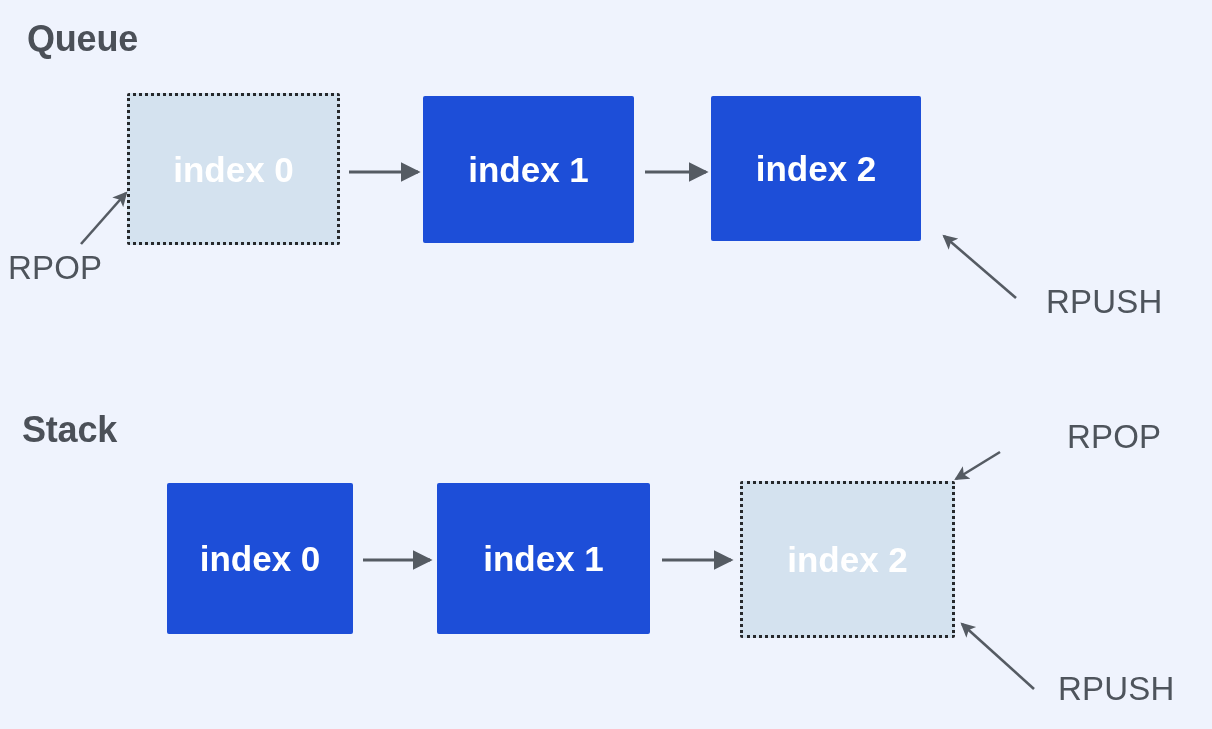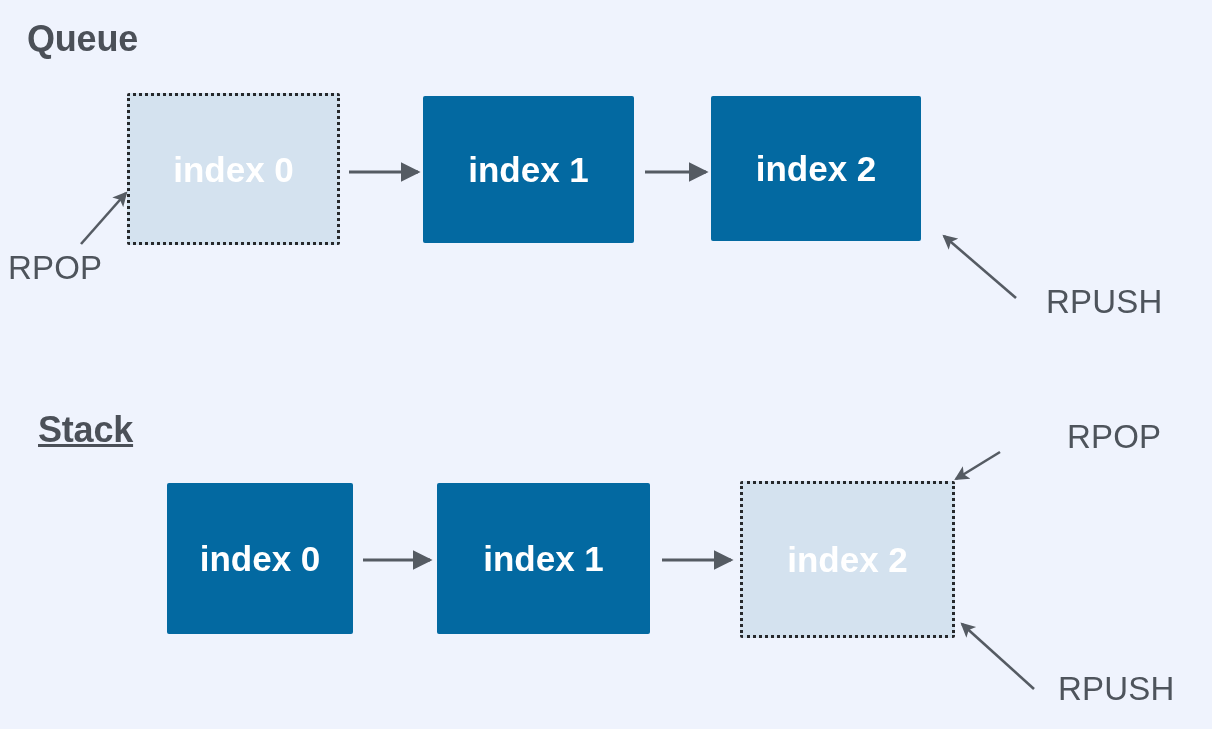--- a/index.html
+++ b/index.html
@@ -22,36 +22,36 @@
   }
   .section-title {
     position: absolute;
     font-weight: bold;
     font-size: 36px;
     color: #4b5058;
     letter-spacing: -0.2px;
     white-space: nowrap;
   }
   #queue-title { left: 27px; top: 18px; }
-  #stack-title { left: 38px; top: 409px; text-decoration: underline; }
+  #stack-title { left: 22px; top: 409px; }
 
   .node-box {
     position: absolute;
     display: flex;
     align-items: center;
     justify-content: center;
     border-radius: 2px;
     box-sizing: border-box;
     color: #ffffff;
     font-size: 35px;
     font-weight: bold;
     letter-spacing: 0px;
   }
   .node-box.filled {
-    background: #0369a1;
+    background: #1d4ed8;
     text-align: right;
   }
   .node-box.ghost {
     background: #d4e2ef;
     border: 3px dotted #26282b;
   }
   .node-box.ghost .node-label {
     color: #ffffff;
   }
   .node-label {

